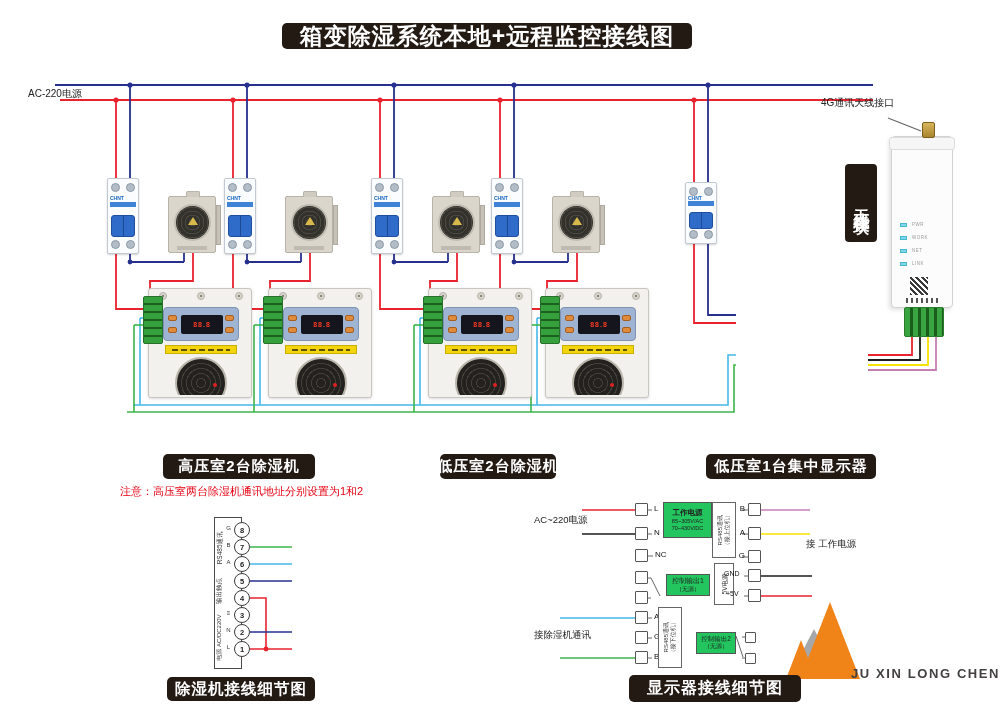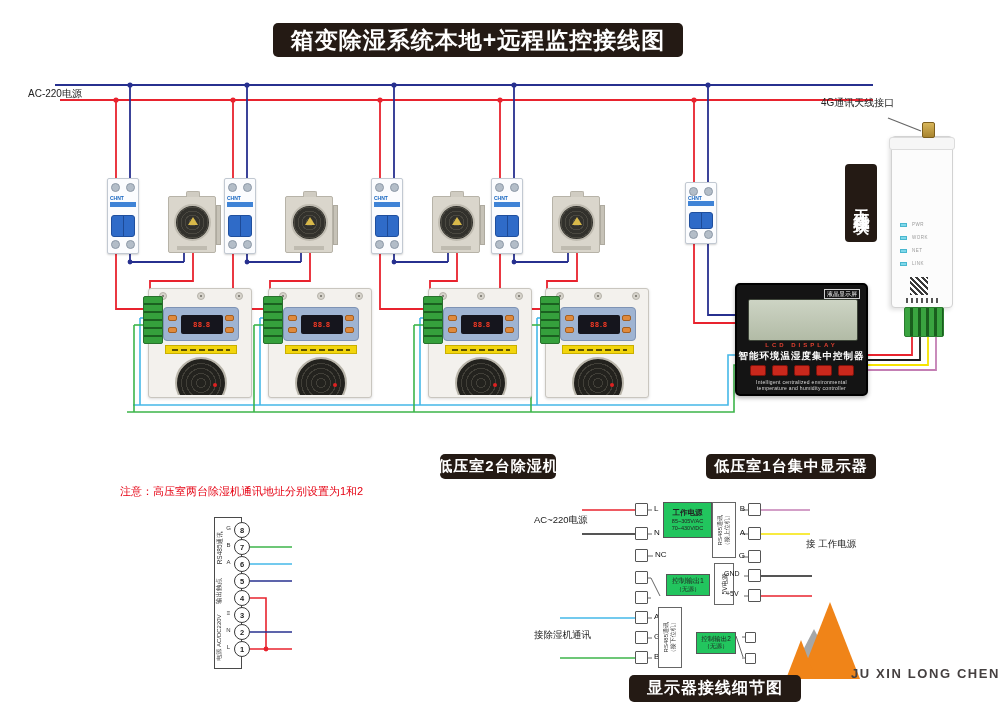--- a/index.html
+++ b/index.html
@@ -233,21 +233,21 @@
           <path d="M742,557 H748"></path>
         <path d="M744,576 H748"></path>
           <path d="M744,596 H748"></path>
         <path d="M736,636 L743,657"></path>
           <path d="M745,637 H742"></path>
           <path d="M745,658 H742"></path>
       </g>
     </g>
   </svg>
 
-  <div class="blackbox" style="left:273px;top:23px;width:410px;height:34px;font-size:23px">箱变除湿系统本地+远程监控接线图</div>
+  <div class="blackbox" style="left:282px;top:23px;width:410px;height:26px;font-size:23px">箱变除湿系统本地+远程监控接线图</div>
 
   <div class="plain" style="left:28px;top:87px;font-size:10px">AC-220电源</div>
 
   <div class="breaker" style="left:107px;top:178px">
     <i class="scr s1"></i>
       <i class="scr s2"></i>
     <b class="brand">CHNT</b>
     <i class="band"></i>
     <i class="toggle"></i>
     <i class="scr s3"></i>
@@ -385,52 +385,40 @@
         <i class="pbtn pb3"></i>
         <i class="pbtn pb4"></i>
       </span>
     <i class="warnbar"></i>
     <span class="bigfan">
         <i></i>
         <u></u>
       </span>
   </div>
 
-  <div class="ctrl">
-    <span class="tag">液晶显示屏</span>
-    <span class="lcd"></span>
-    <span class="lcdtxt">LCD DISPLAY</span>
-    <span class="name">智能环境温湿度集中控制器</span>
-    <i class="btn" style="left:13px"></i>
-    <i class="btn" style="left:35px"></i>
-    <i class="btn" style="left:57px"></i>
-    <i class="btn" style="left:79px"></i>
-    <i class="btn" style="left:101px"></i>
-    <span class="cap" style="top:94px">Intelligent centralized environmental</span>
-    <span class="cap" style="top:100px">temperature and humidity controller</span>
-  </div>
 
   <div class="plain" style="left:821px;top:96px;font-size:10px">4G通讯天线接口</div>
   <div class="wmod">
     <i class="cap"></i>
     <i class="ant"></i>
     <i class="led" style="top:86px"></i>
       <span class="ledlb" style="top:85px">PWR</span>
     <i class="led" style="top:99px"></i>
       <span class="ledlb" style="top:98px">WORK</span>
     <i class="led" style="top:112px"></i>
       <span class="ledlb" style="top:111px">NET</span>
     <i class="led" style="top:125px"></i>
       <span class="ledlb" style="top:124px">LINK</span>
     <i class="qr"></i>
     <i class="bc"></i>
     <i class="gterm"></i>
   </div>
   <div class="vmod-label">无线模块</div>
 
+  <div class="blackbox" style="left:163px;top:454px;width:152px;height:25px;font-size:15px">高压室2台除湿机</div>
   <div class="note" style="left:120px;top:484px">注意：高压室两台除湿机通讯地址分别设置为1和2</div>
   <div class="blackbox" style="left:440px;top:454px;width:116px;height:25px;font-size:15px">低压室2台除湿机</div>
   <div class="blackbox" style="left:706px;top:454px;width:170px;height:25px;font-size:15px">低压室1台集中显示器</div>
 
   <div class="d1frame"></div>
   <div class="vlabel" style="left:213px;top:522px;width:12px;height:52px;font-size:6.5px">
       <span class="vtxt">
         <span>RS485通讯</span>
       </span>
     </div>
@@ -455,20 +443,21 @@
   <div class="tcirc" style="top:573px">5</div>
   <span class="ttag" style="top:593px"></span>
   <div class="tcirc" style="top:590px">4</div>
   <span class="ttag" style="top:610px">≡</span>
   <div class="tcirc" style="top:607px">3</div>
   <span class="ttag" style="top:627px">N</span>
   <div class="tcirc" style="top:624px">2</div>
   <span class="ttag" style="top:644px">L</span>
   <div class="tcirc" style="top:641px">1</div>
 
+  <div class="blackbox" style="left:167px;top:677px;width:148px;height:24px;font-size:15.5px">除湿机接线细节图</div>
 
   <div class="plain" style="left:534px;top:514px;font-size:9.5px">AC~220电源</div>
   <div class="plain" style="left:534px;top:629px;font-size:9.5px">接除湿机通讯</div>
 
   <div class="sq" style="left:635px;top:503px"></div>
   <div class="sq" style="left:635px;top:527px"></div>
   <div class="sq" style="left:635px;top:549px"></div>
   <div class="sq" style="left:635px;top:571px"></div>
   <div class="sq" style="left:635px;top:591px"></div>
   <div class="sq" style="left:635px;top:611px"></div>

